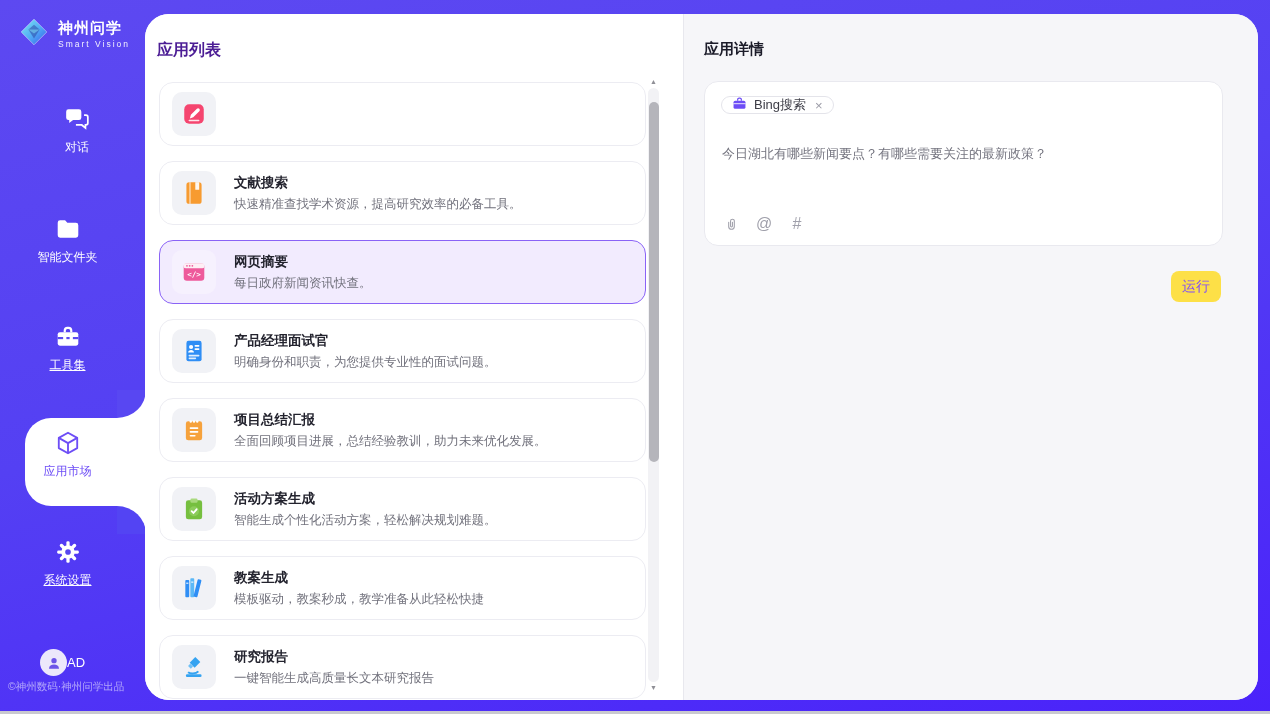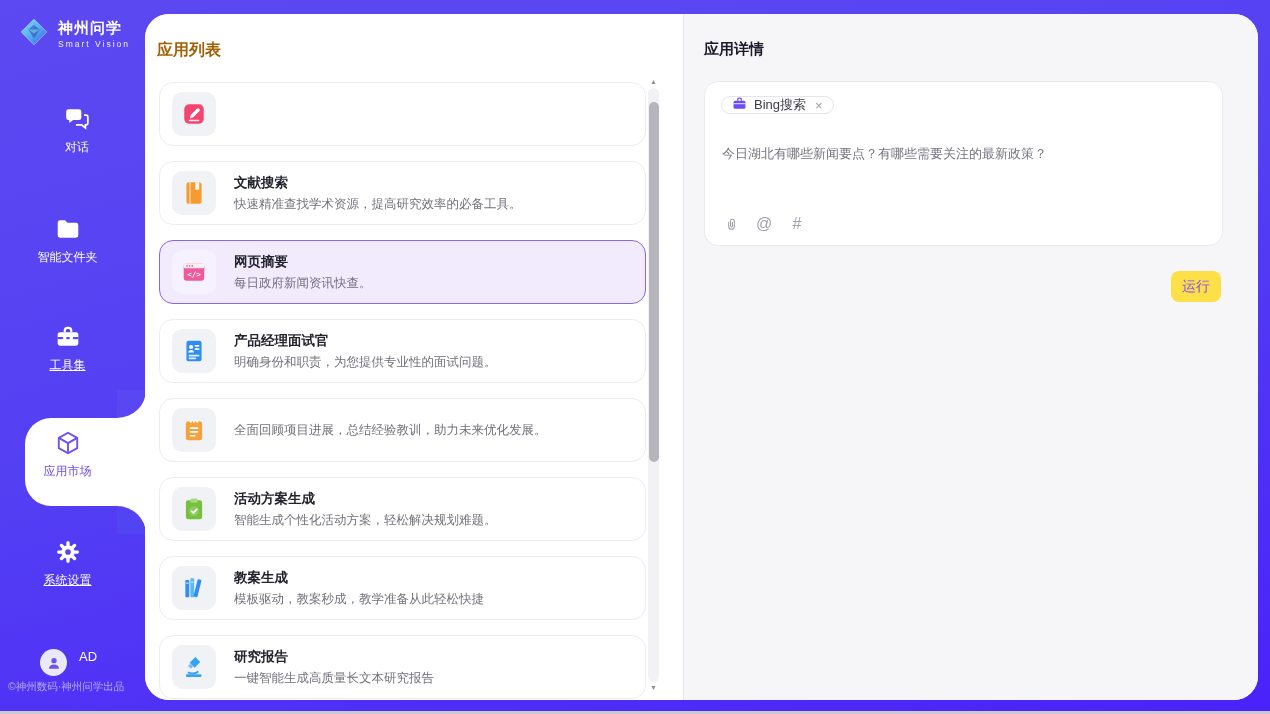--- a/index.html
+++ b/index.html
@@ -21,31 +21,31 @@
   .nav-label { font-size:12px; color:#fff; }
   .nav-item.underlined .nav-label { text-decoration:underline; }
   .nav-item.active .nav-label { color:#6d4df6; text-decoration:none; }
   .bulge { position:absolute; left:25px; top:418px; width:121px; height:88px; background:#fff; border-radius:26px 0 0 26px; z-index:2; }
   .ear { position:absolute; left:117px; width:29px; height:28px; background:#fff; z-index:2; }
   .ear.top { top:390px; }
   .ear.bottom { top:506px; }
   .ear::before { content:""; position:absolute; inset:0; background:#5748f2; }
   .ear.top::before { border-bottom-right-radius:100%; background:#5847f2; }
   .ear.bottom::before { border-top-right-radius:100%; background:#5344f3; }
-  .user-row { position:absolute; left:40px; top:649px; display:flex; gap:12px; z-index:3; }
+  .user-row { position:absolute; left:40px; top:649px; display:flex; align-items:center; z-index:3; }
   .avatar { width:27px; height:27px; border-radius:50%; background:#ece8fb; display:flex; align-items:center; justify-content:center; }
   .user-label { font-size:13px; color:#fff; }
   .copyright { position:absolute; left:8px; top:680px; font-size:10.5px; color:rgba(255,255,255,.55); white-space:nowrap; z-index:3; }
 
   
   .content { position:absolute; left:145px; top:14px; width:1113px; height:686px; background:#fff; border-radius:24px; overflow:hidden; z-index:4; }
 
   
   .list-panel { position:absolute; left:0; top:0; width:538px; height:686px; background:#fff; }
-  .panel-title { position:absolute; left:12px; top:26px; font-size:16px; font-weight:bold; color:#a16207; }
+  .panel-title { position:absolute; left:12px; top:26px; font-size:16px; font-weight:bold; color:#4c1d95; }
   .cards { position:absolute; left:14px; top:68px; width:487px; height:618px; display:flex; flex-direction:column; gap:15px; overflow:hidden; }
   .app-card { flex:0 0 64px; display:flex; align-items:center; gap:18px; padding:0 12px; background:#fff; border:1px solid #ececf2; border-radius:14px; cursor:pointer; }
   .app-card.selected { background:#f2ebfe; border:1.5px solid #8a63f6; }
   .app-icon-box { width:44px; height:44px; border-radius:10px; background:#f1f2f6; display:flex; align-items:center; justify-content:center; flex:0 0 44px; }
   .app-card.selected .app-icon-box { background:#f6f1fe; }
   .app-texts { display:flex; flex-direction:column; gap:4px; min-width:0; }
   .app-title { font-size:13.5px; font-weight:bold; color:#23232e; }
   .app-desc { font-size:12.5px; color:#71717c; white-space:nowrap; }
 
   
@@ -231,20 +231,21 @@
               <rect x="4.5" y="4" width="15" height="17.5" rx="2.2" fill="#f6a23c"></rect>
               <circle cx="9" cy="4.2" r="1.1" fill="#fff"></circle>
               <circle cx="12" cy="4.2" r="1.1" fill="#fff"></circle>
               <circle cx="15" cy="4.2" r="1.1" fill="#fff"></circle>
               <rect x="8" y="9.5" width="8" height="1.5" rx=".7" fill="#fff"></rect>
               <rect x="8" y="13" width="8" height="1.5" rx=".7" fill="#fff"></rect>
               <rect x="8" y="16.5" width="5.5" height="1.5" rx=".7" fill="#fff"></rect>
             </svg>
           </span>
           <span class="app-texts">
+            <span class="app-title">项目总结汇报</span>
             <span class="app-desc">全面回顾项目进展，总结经验教训，助力未来优化发展。</span>
           </span>
         </div>
         <div class="app-card">
           <span class="app-icon-box">
             <svg width="26" height="26" viewBox="0 0 24 24">
               <rect x="4.5" y="4" width="15" height="17.5" rx="2.2" fill="#76bf3f"></rect>
               <rect x="8.7" y="2.3" width="6.6" height="4" rx="1.3" fill="#a9d97e"></rect>
               <circle cx="12" cy="14" r="4.6" fill="#8ccc5b"></circle>
               <path d="M9.8 14l1.7 1.7 2.9-3.4" fill="none" stroke="#fff" stroke-width="1.7" stroke-linecap="round"></path>

